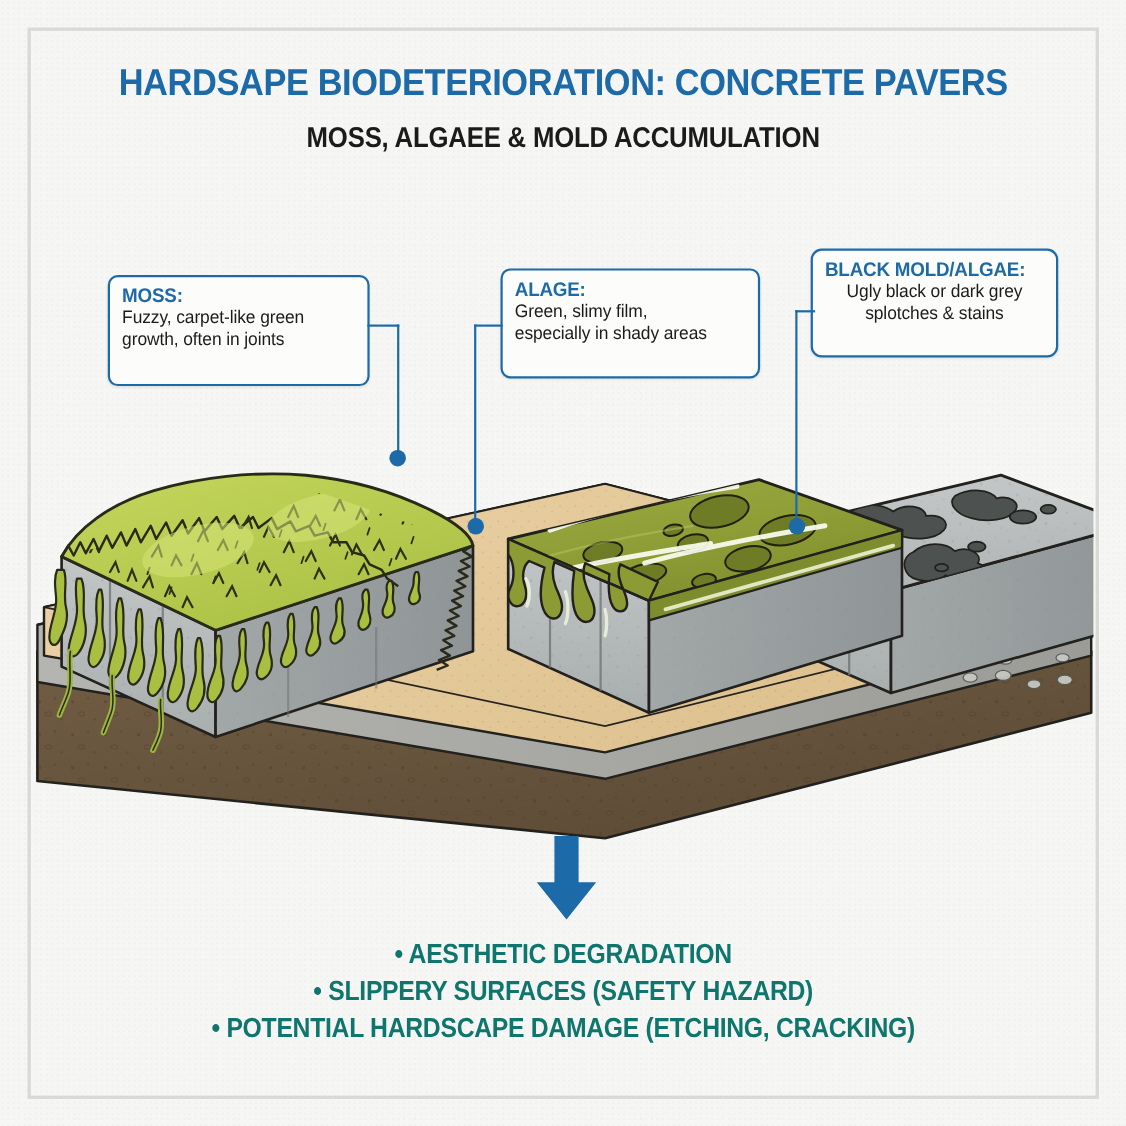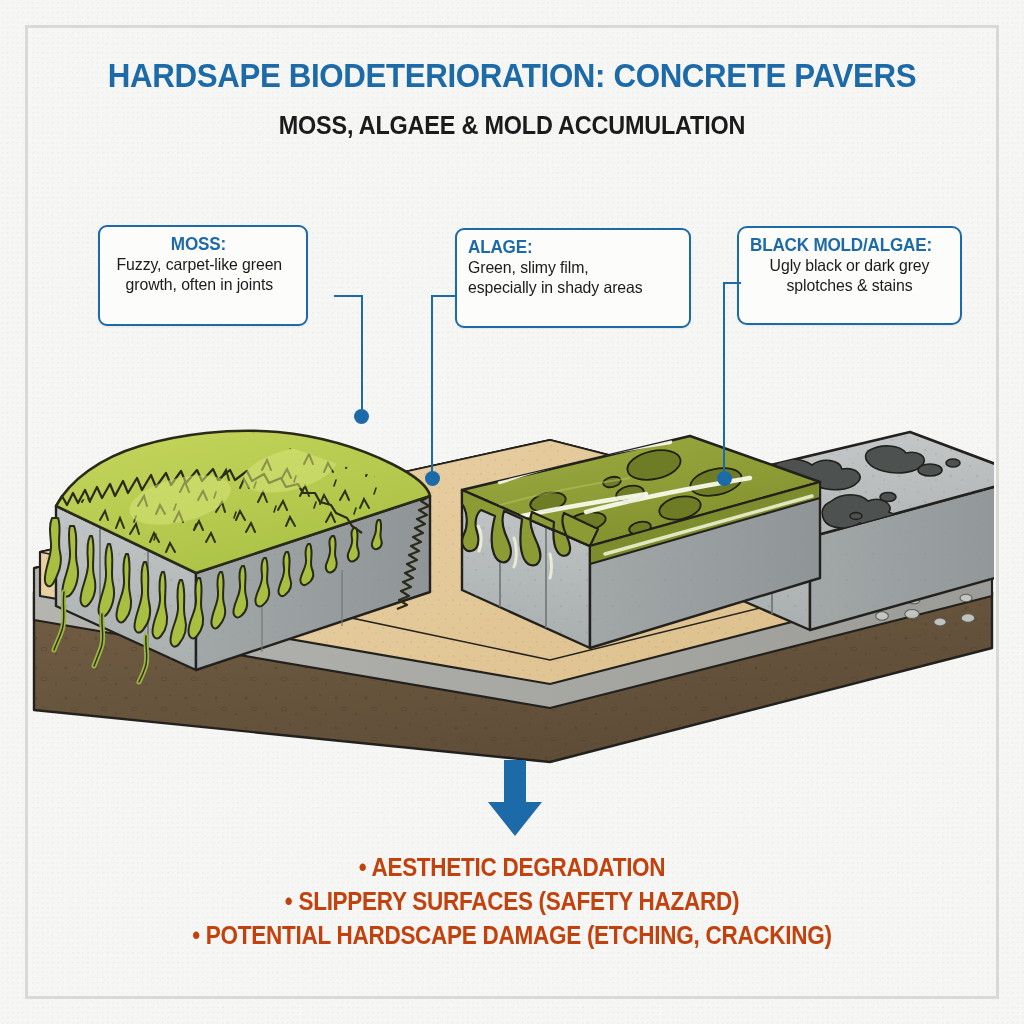--- a/index.html
+++ b/index.html
@@ -82,21 +82,21 @@
   .lead.v{width:2.4px;}
   .dot{
     position:absolute;width:15px;height:15px;border-radius:50%;
     background:#1d6aa8;
   }
   
   .arrow-wrap{position:absolute;left:484px;top:760px;width:62px;height:78px;}
   
   .bullets{
     position:absolute;left:0;top:850px;width:100%;
-    text-align:center;color:#c2410c;
+    text-align:center;color:#0f766e;
     font-weight:bold;
   }
   .bullets div{
     font-size:25px;line-height:1.36;letter-spacing:-0.3px;
     transform:scaleX(.9);transform-origin:50% 50%;
     white-space:nowrap;
   }
   
   .illus{position:absolute;left:30px;top:330px;width:964px;height:470px;}
   svg{display:block;}
@@ -416,30 +416,30 @@
     </g>
     <g fill="none" stroke="#2a2a18" stroke-width="1.4" stroke-linecap="round">
       <path d="M34,262 c-2,14 2,26 -2,38 c-3,9 -6,14 -8,20"></path>
       <path d="M72,284 c-1,14 3,24 -1,34 c-3,8 -5,13 -7,18"></path>
       <path d="M116,306 c-1,12 3,22 -1,32 c-2,6 -4,10 -6,14"></path>
     </g>
   </g>
 </svg>
 </div>
 
-<div class="callout c1" style="left:98px;top:225px;width:210px;height:101px;text-align:center;">
+<div class="callout c1" style="left:98px;top:250px;width:238px;height:101px;">
   <div class="hdr">MOSS:</div>
   <div class="body">Fuzzy, carpet-like green</div>
   <div class="body">growth, often in joints</div>
 </div>
 <div class="lead h" style="left:334px;top:295px;width:29px;"></div>
 <div class="lead v" style="left:361px;top:295px;height:122px;"></div>
 <div class="dot" style="left:354px;top:409px;"></div>
 
-<div class="callout c2" style="left:455px;top:228px;width:236px;height:100px;">
+<div class="callout c2" style="left:455px;top:244px;width:236px;height:100px;">
   <div class="hdr">ALAGE:</div>
   <div class="body">Green, slimy film,</div>
   <div class="body">especially in shady areas</div>
 </div>
 <div class="lead h" style="left:431px;top:295px;width:26px;"></div>
 <div class="lead v" style="left:431px;top:295px;height:184px;"></div>
 <div class="dot" style="left:425px;top:471px;"></div>
 
 <div class="callout c3" style="left:737px;top:226px;width:225px;height:99px;border-radius:10px;">
   <div class="hdr">BLACK MOLD/ALGAE:</div>

